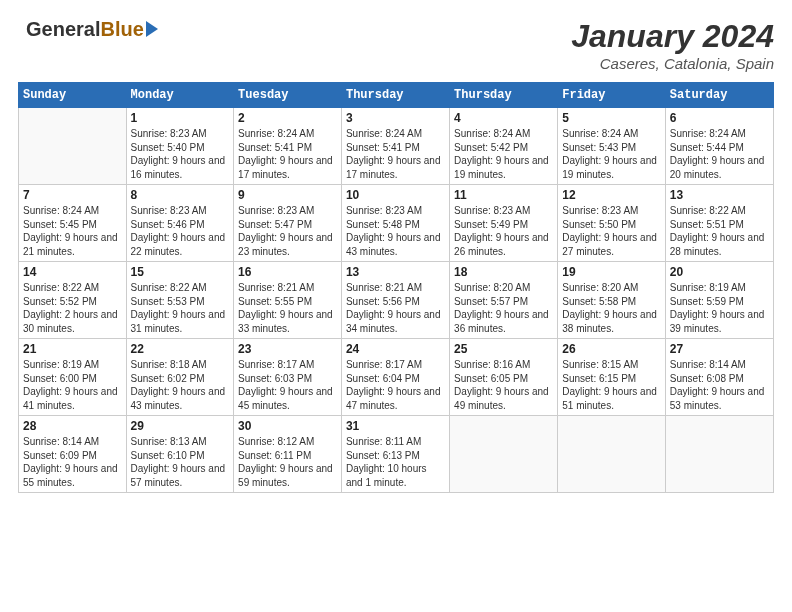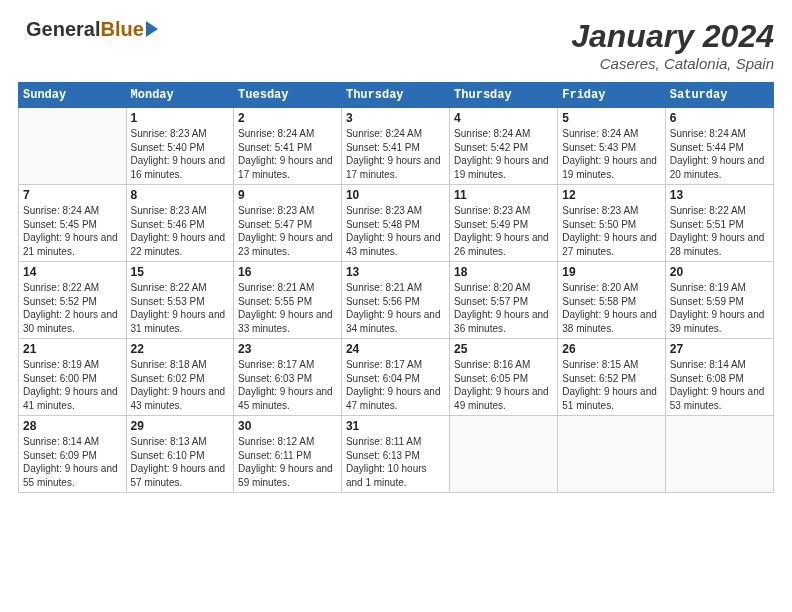--- a/index.html
+++ b/index.html
@@ -238,21 +238,21 @@
           <td>
             <span class="day-num">24</span>
             <div class="day-info"><span>Sunrise: 8:17 AM</span><br><span>Sunset: 6:04 PM</span><br><span>Daylight: 9 hours and 47 minutes.</span></div>
           </td>
           <td>
             <span class="day-num">25</span>
             <div class="day-info"><span>Sunrise: 8:16 AM</span><br><span>Sunset: 6:05 PM</span><br><span>Daylight: 9 hours and 49 minutes.</span></div>
           </td>
           <td>
             <span class="day-num">26</span>
-            <div class="day-info"><span>Sunrise: 8:15 AM</span><br><span>Sunset: 6:52 PM</span><br><span>Daylight: 9 hours and 51 minutes.</span></div>
+            <div class="day-info"><span>Sunrise: 8:15 AM</span><br><span>Sunset: 6:15 PM</span><br><span>Daylight: 9 hours and 51 minutes.</span></div>
           </td>
           <td>
             <span class="day-num">27</span>
             <div class="day-info"><span>Sunrise: 8:14 AM</span><br><span>Sunset: 6:08 PM</span><br><span>Daylight: 9 hours and 53 minutes.</span></div>
           </td>
         </tr>
         <tr>
           <td>
             <span class="day-num">28</span>
             <div class="day-info"><span>Sunrise: 8:14 AM</span><br><span>Sunset: 6:09 PM</span><br><span>Daylight: 9 hours and 55 minutes.</span></div>

